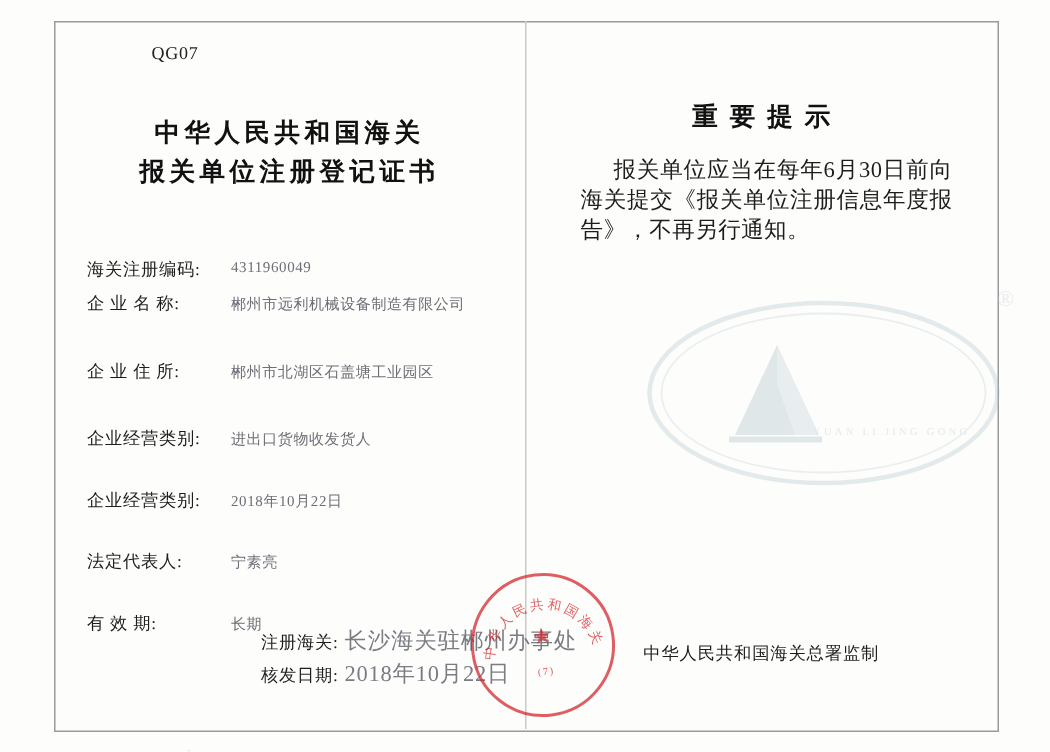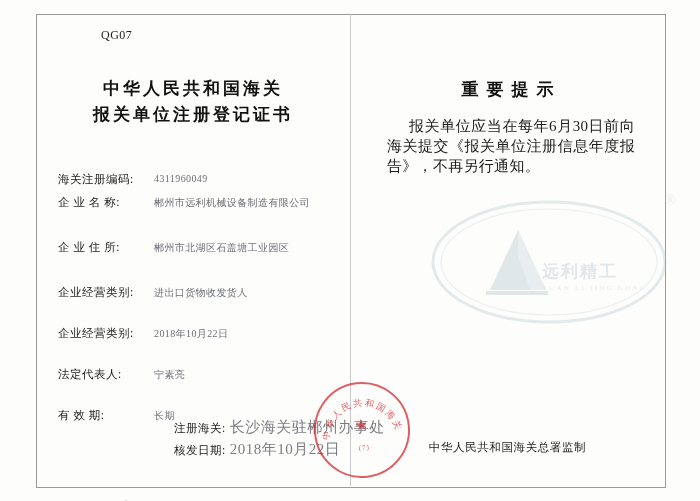--- a/index.html
+++ b/index.html
@@ -173,21 +173,21 @@
     text-align: center;
     font-size: 7px;
     color: #d2232a;
     letter-spacing: 1px;
   }
 
   
   .right-panel {
     position: absolute;
     left: 351px;
-    top: 16px;
+    top: 4px;
     width: 313px;
     height: 472px;
   }
   .notice-title {
     position: absolute;
     left: 0;
     top: 62px;
     width: 313px;
     text-align: center;
     font-size: 17px;
@@ -276,21 +276,20 @@
 
   <div class="watermark">
     <svg width="238" height="128" viewBox="0 0 238 128">
       <ellipse cx="119" cy="64" rx="116" ry="60" fill="none" stroke="#a9bfca" stroke-width="3"></ellipse>
       <ellipse cx="119" cy="64" rx="108" ry="53" fill="none" stroke="#bed0d9" stroke-width="1.2"></ellipse>
       <polygon points="60,92 88,32 116,92" fill="#9fb6c2"></polygon>
       <polygon points="88,32 116,92 100,92 88,58" fill="#b9ccd5"></polygon>
       <rect x="56" y="93" width="62" height="4" fill="#9fb6c2"></rect>
     </svg>
     <div class="wm-r">®</div>
-    <div class="wm-text">远利精工</div>
     <div class="wm-sub">YUAN LI JING GONG</div>
   </div>
 
   <div class="left-panel">
 
     <div class="title-block">
       <div class="title-line">中华人民共和国海关</div>
       <div class="title-line">报关单位注册登记证书</div>
     </div>
 

